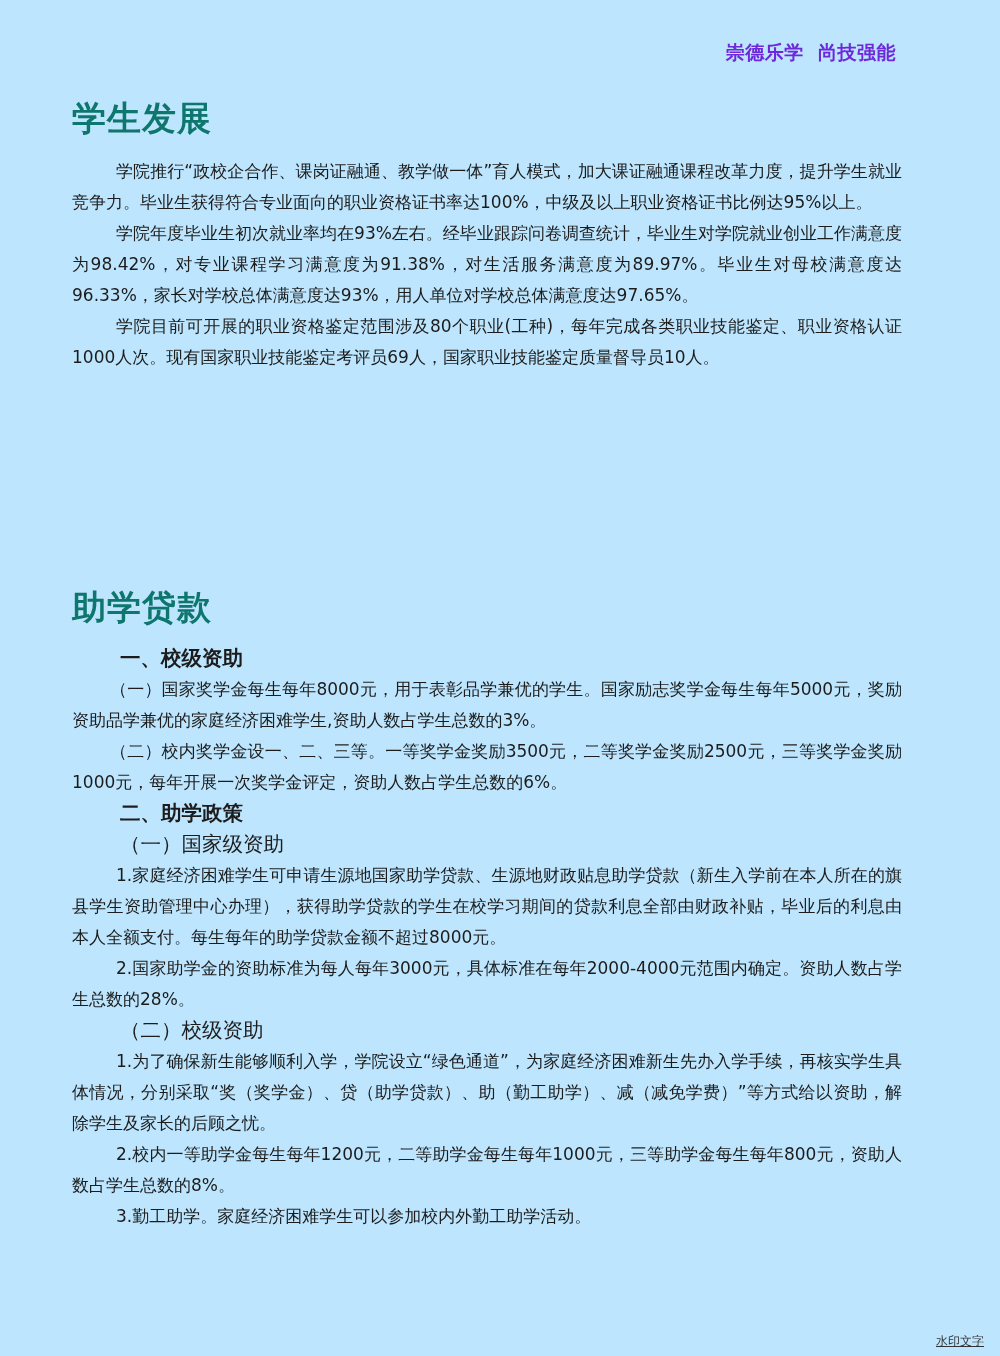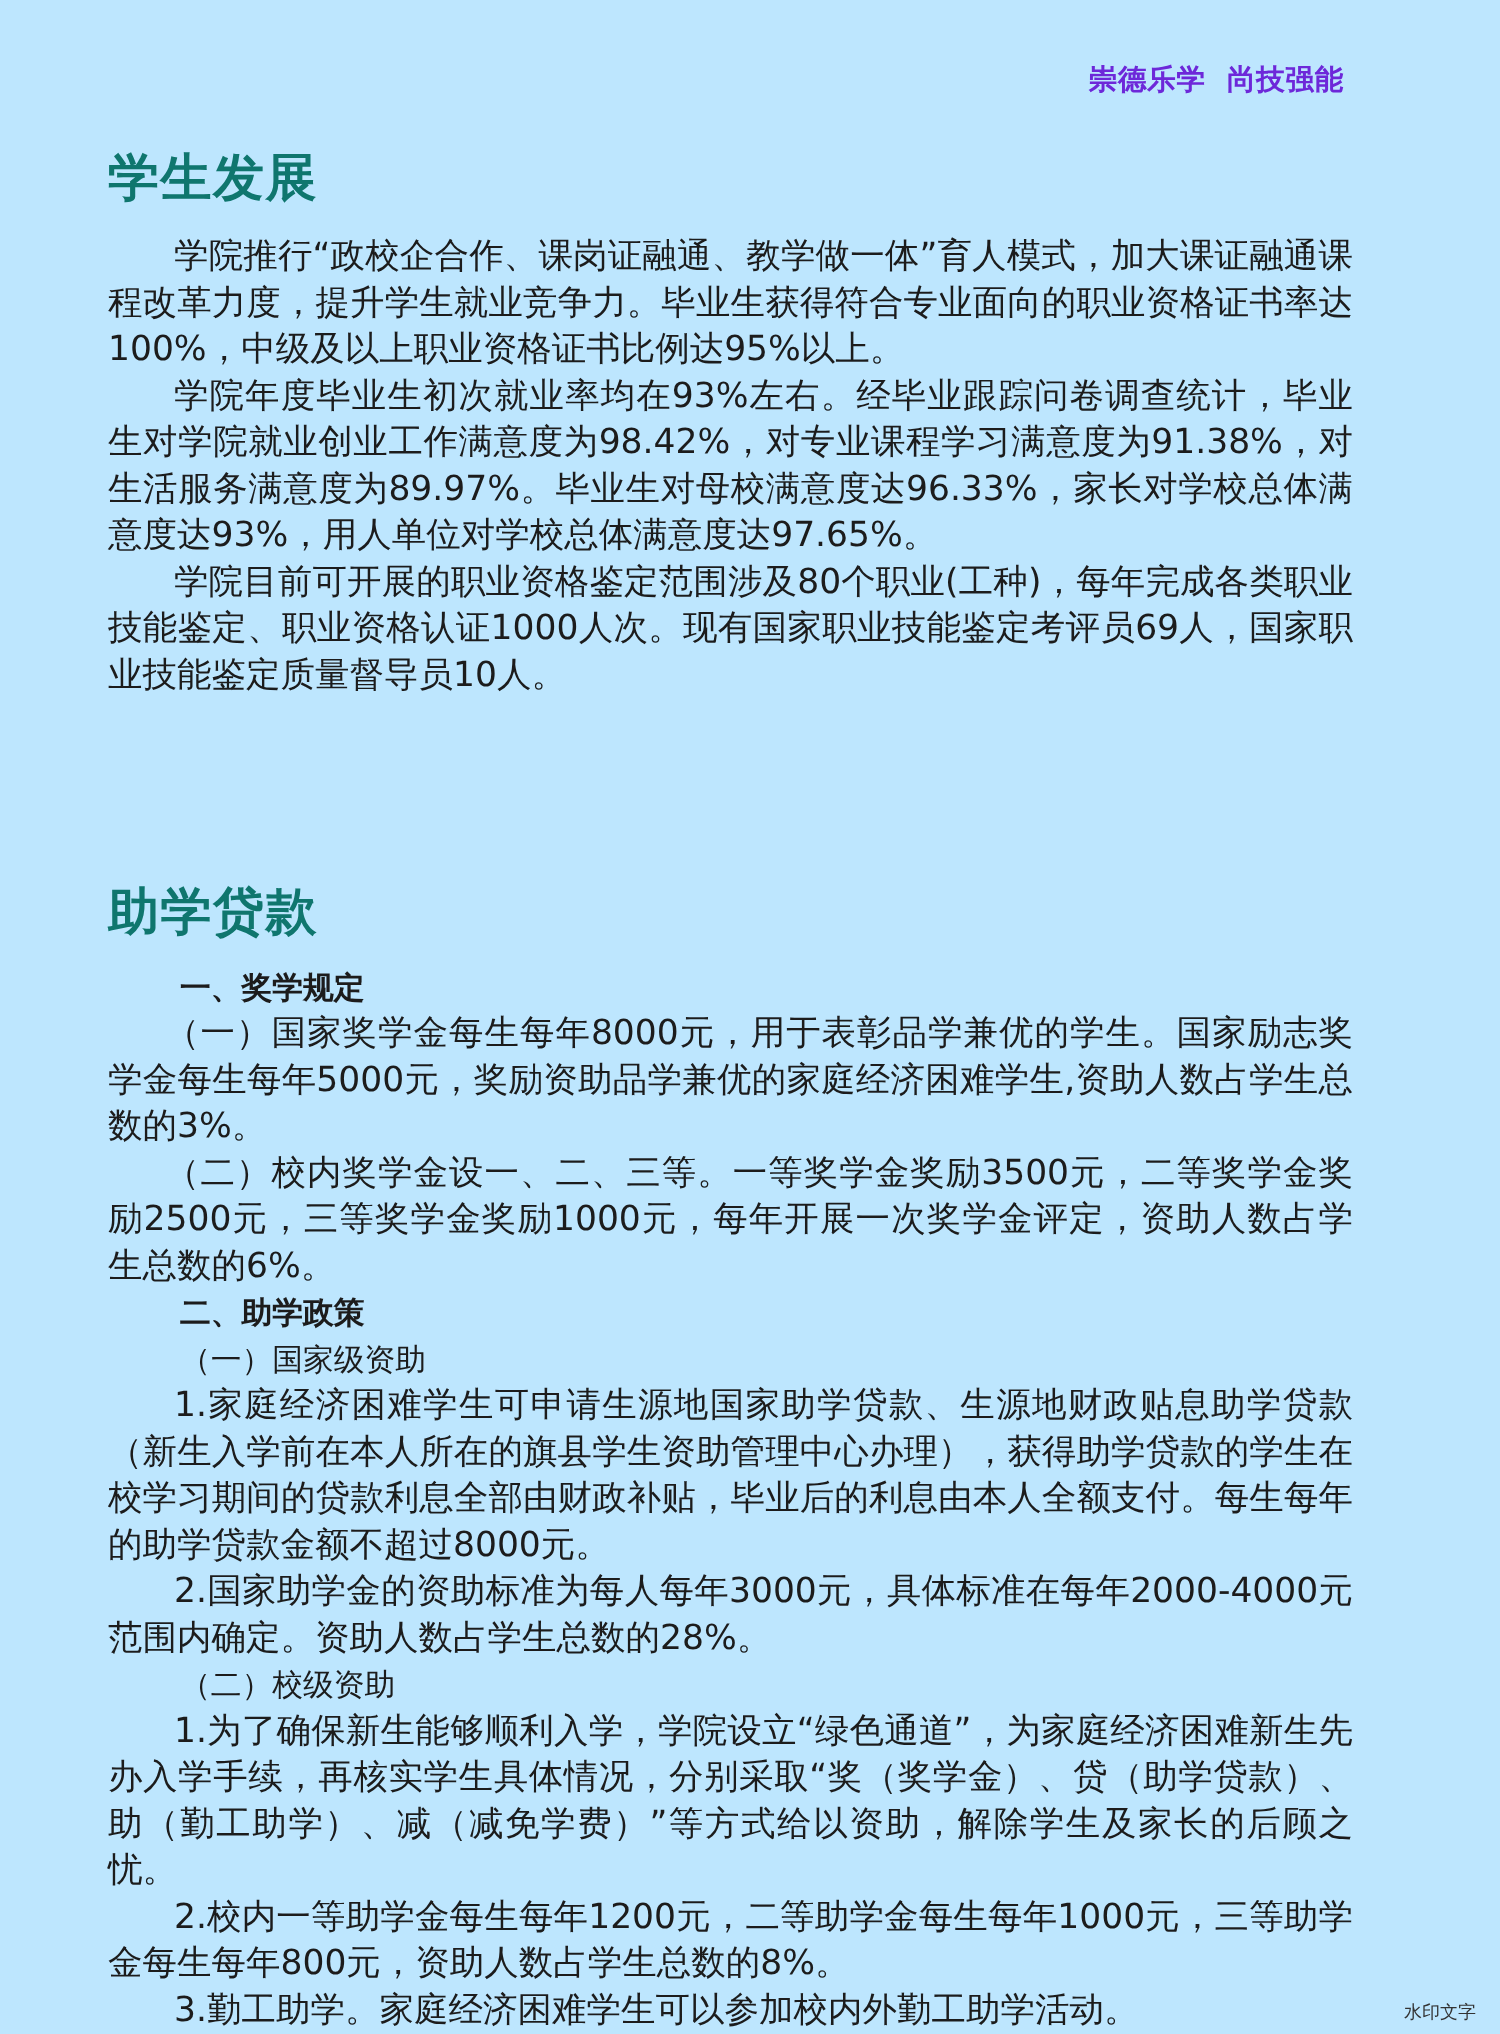--- a/index.html
+++ b/index.html
@@ -32,21 +32,21 @@
       font-weight: bold;
       color: #0f766e;
       letter-spacing: 1px;
     }
     .block {
       position: absolute;
       left: 72px;
       width: 830px;
     }
     .para {
-      font-size: 23px;
+      font-size: 17px;
       line-height: 31px;
       margin: 0;
       text-align: justify;
       text-justify: inter-character;
     }
     .indent2 { text-indent: 44px; }
     .indent-s { text-indent: 38px; }
     .subhead {
       font-size: 20.5px;
       line-height: 31px;
@@ -59,39 +59,40 @@
       line-height: 31px;
       margin: 0;
       padding-left: 48px;
     }
     .watermark {
       position: absolute;
       right: 16px;
       bottom: 6px;
       font-size: 12px;
       color: #333;
+      text-decoration: underline;
     }
   </style>
 </head>
 <body>
 
 <div class="slogan">崇德乐学  尚技强能</div>
 
 <div class="section-title" style="top:96px;">学生发展</div>
 
 <div class="block" style="top:156px;">
   <p class="para indent2">学院推行“政校企合作、课岗证融通、教学做一体”育人模式，加大课证融通课程改革力度，提升学生就业竞争力。毕业生获得符合专业面向的职业资格证书率达100%，中级及以上职业资格证书比例达95%以上。</p>
   <p class="para indent2">学院年度毕业生初次就业率均在93%左右。经毕业跟踪问卷调查统计，毕业生对学院就业创业工作满意度为98.42%，对专业课程学习满意度为91.38%，对生活服务满意度为89.97%。毕业生对母校满意度达96.33%，家长对学校总体满意度达93%，用人单位对学校总体满意度达97.65%。</p>
   <p class="para indent2">学院目前可开展的职业资格鉴定范围涉及80个职业(工种)，每年完成各类职业技能鉴定、职业资格认证1000人次。现有国家职业技能鉴定考评员69人，国家职业技能鉴定质量督导员10人。</p>
 </div>
 
 <div class="section-title" style="top:585px;">助学贷款</div>
 
 <div class="block" style="top:643px;">
-  <p class="subhead">一、奖学规定</p>
+  <p class="subhead">一、校级资助</p>
   <p class="para indent-s">（一）国家奖学金每生每年8000元，用于表彰品学兼优的学生。国家励志奖学金每生每年5000元，奖励资助品学兼优的家庭经济困难学生,资助人数占学生总数的3%。</p>
   <p class="para indent-s">（二）校内奖学金设一、二、三等。一等奖学金奖励3500元，二等奖学金奖励2500元，三等奖学金奖励1000元，每年开展一次奖学金评定，资助人数占学生总数的6%。</p>
 
   <p class="subhead">二、助学政策</p>
   <p class="subsub">（一）国家级资助</p>
   <p class="para indent2">1.家庭经济困难学生可申请生源地国家助学贷款、生源地财政贴息助学贷款（新生入学前在本人所在的旗县学生资助管理中心办理），获得助学贷款的学生在校学习期间的贷款利息全部由财政补贴，毕业后的利息由本人全额支付。每生每年的助学贷款金额不超过8000元。</p>
   <p class="para indent2">2.国家助学金的资助标准为每人每年3000元，具体标准在每年2000-4000元范围内确定。资助人数占学生总数的28%。</p>
 
   <p class="subsub">（二）校级资助</p>
   <p class="para indent2">1.为了确保新生能够顺利入学，学院设立“绿色通道”，为家庭经济困难新生先办入学手续，再核实学生具体情况，分别采取“奖（奖学金）、贷（助学贷款）、助（勤工助学）、减（减免学费）”等方式给以资助，解除学生及家长的后顾之忧。</p>

